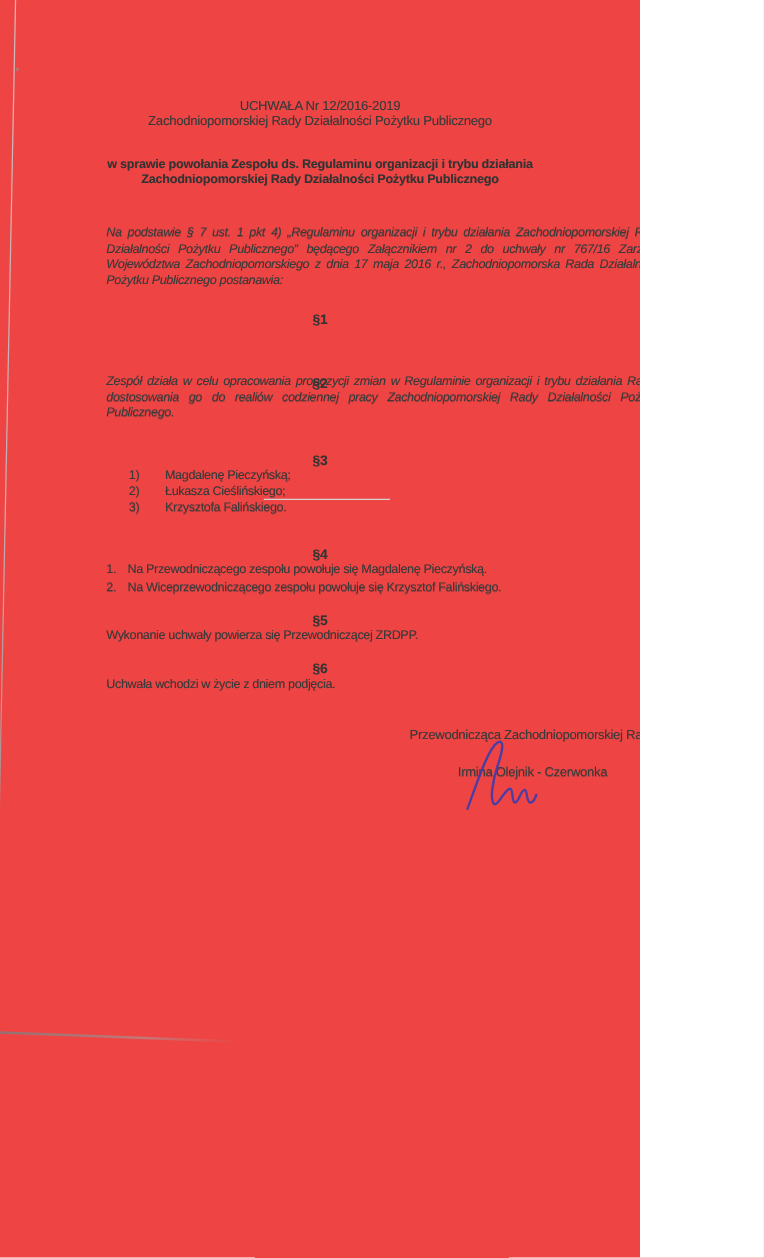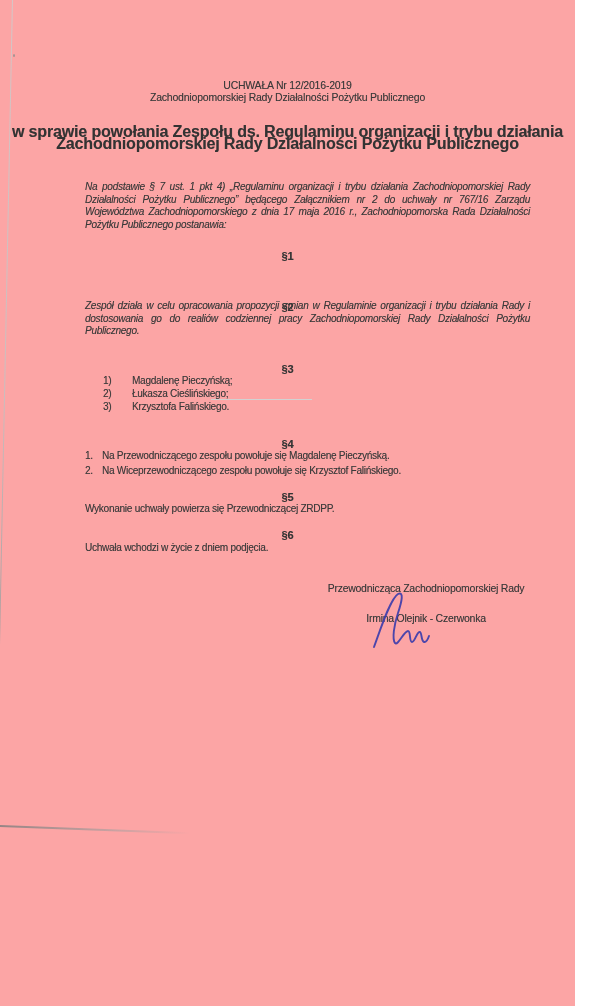--- a/index.html
+++ b/index.html
@@ -1,25 +1,25 @@
 <!DOCTYPE html>
 <html><head>
 <meta charset="utf-8">
 <style>
   html,body { margin:0; padding:0; background:#ffffff; }
   .page {
-    position:relative; width:575px; height:1006px; background:#fca5a5;
+    position:relative; width:512px; height:1006px; background:#ef4444;
     font-family:"Liberation Sans","DejaVu Sans",sans-serif;
     color:#3a3a3a; overflow:hidden;
     text-shadow: 0.2px 0.2px 0.35px rgba(58,58,58,0.45);
   }
   .center { text-align:center; }
   .abs { position:absolute; }
   .header { top:80px; left:0; width:100%; font-size:10.4px; line-height:11.8px; letter-spacing:-0.15px; }
-  .subject { top:126px; left:0; width:100%; font-weight:bold; font-size:16px; line-height:12.2px; letter-spacing:-0.15px; color:#333; }
+  .subject { top:126px; left:0; width:100%; font-weight:bold; font-size:10px; line-height:12.2px; letter-spacing:-0.15px; color:#333; }
   .bodytext { left:85px; width:445px; font-size:10px; line-height:12.6px; letter-spacing:-0.25px; }
   .just { text-align:justify;font-style:italic; }
   .sec-mark { left:0; width:100%; text-align:center; font-weight:bold; font-size:11px; color:#343434; letter-spacing:-0.1px; }
   .listrow { display:flex; line-height:13.2px; }
   .listrow .num { width:16px; flex:0 0 16px; }
   .s3 .listrow { margin-left:18px; }
   .s3 .listrow .txt { margin-left:13px; }
   .s4 .listrow .num { width:13px; flex:0 0 13px; }
   .s4 .listrow { line-height:14.6px; }
   .s4 .listrow .txt { margin-left:4px;text-align:center; }

